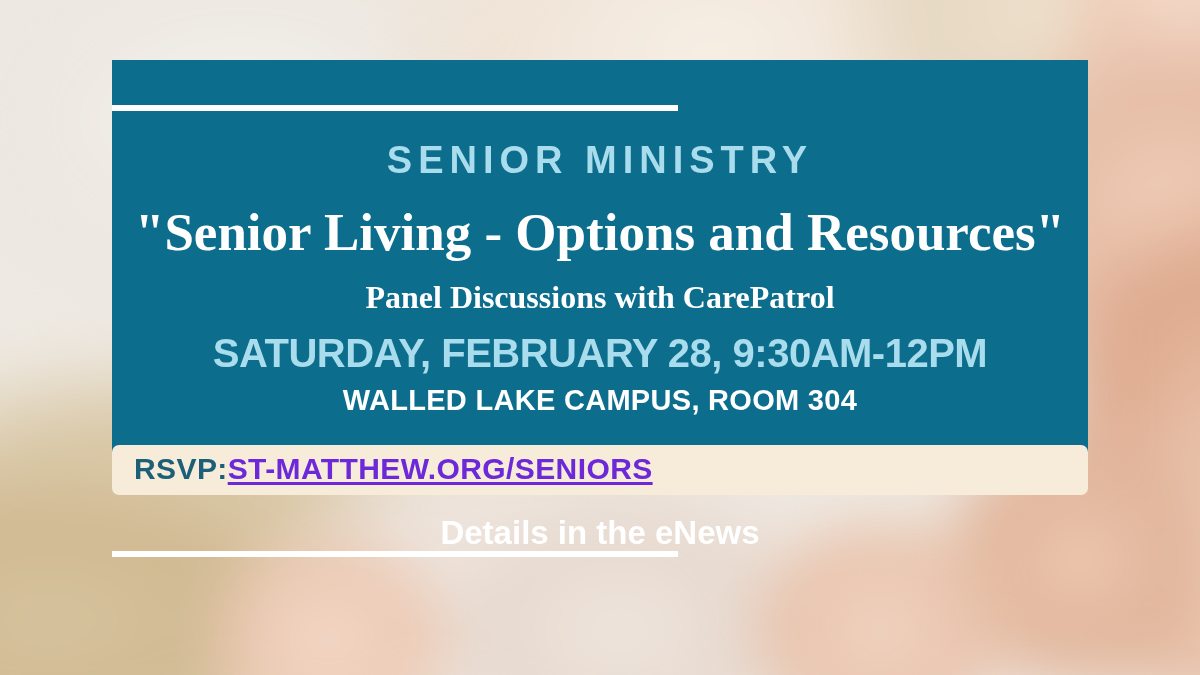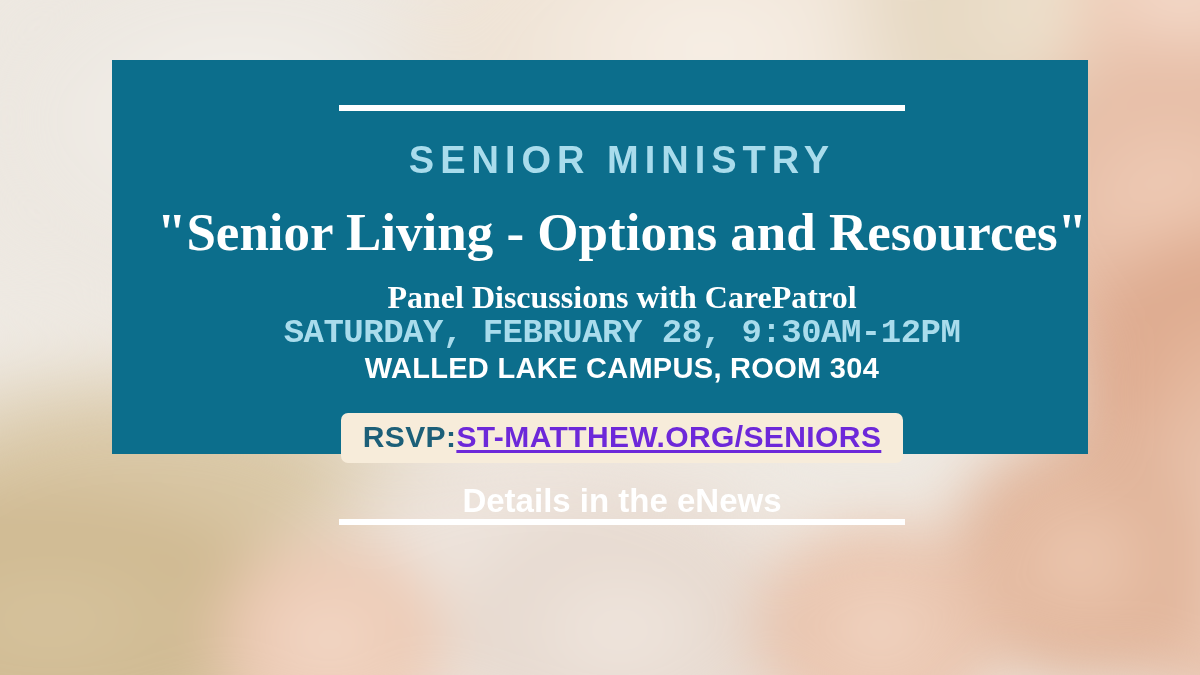--- a/index.html
+++ b/index.html
@@ -75,22 +75,20 @@
   .card {
     position: absolute;
     left: 112px;
     top: 60px;
     width: 976px;
     height: 394px;
     background: #0c6e8c;
     box-sizing: border-box;
     display: flex;
     flex-direction: column;
-    align-items: center;
-    padding-left: 44px;
   }
 
   .rule {
     width: 566px;
     height: 6px;
     background: #ffffff;
     flex: none;
   }
   .rule-top   { margin-top: 45px; }
   .rule-bottom{ margin-top: 0; }
@@ -121,31 +119,33 @@
     margin-top: 20px;
     color: #ffffff;
     font-family: "Liberation Serif", serif;
     font-weight: bold;
     font-size: 32px;
     line-height: 1.1;
     text-align: center;
   }
 
   .datetime {
+    margin-top: 16px;
     color: #a9dcec;
-    font-family: Liberation Mono, monospace;
-    font-weight: bold;
-    font-size: 34px;
+    font-family: Liberation Sans, sans-serif;
+    font-weight: bold;
+    font-size: 40px;
     letter-spacing: -0.5px;
     line-height: 1.1;
     text-align: center;
     white-space: nowrap;
   }
 
   .venue {
+    margin-top: 10px;
     color: #ffffff;
     font-family: "Liberation Sans", sans-serif;
     font-weight: bold;
     font-size: 29px;
     letter-spacing: 0.3px;
     line-height: 1.1;
     text-align: center;
     white-space: nowrap;
   }
 

